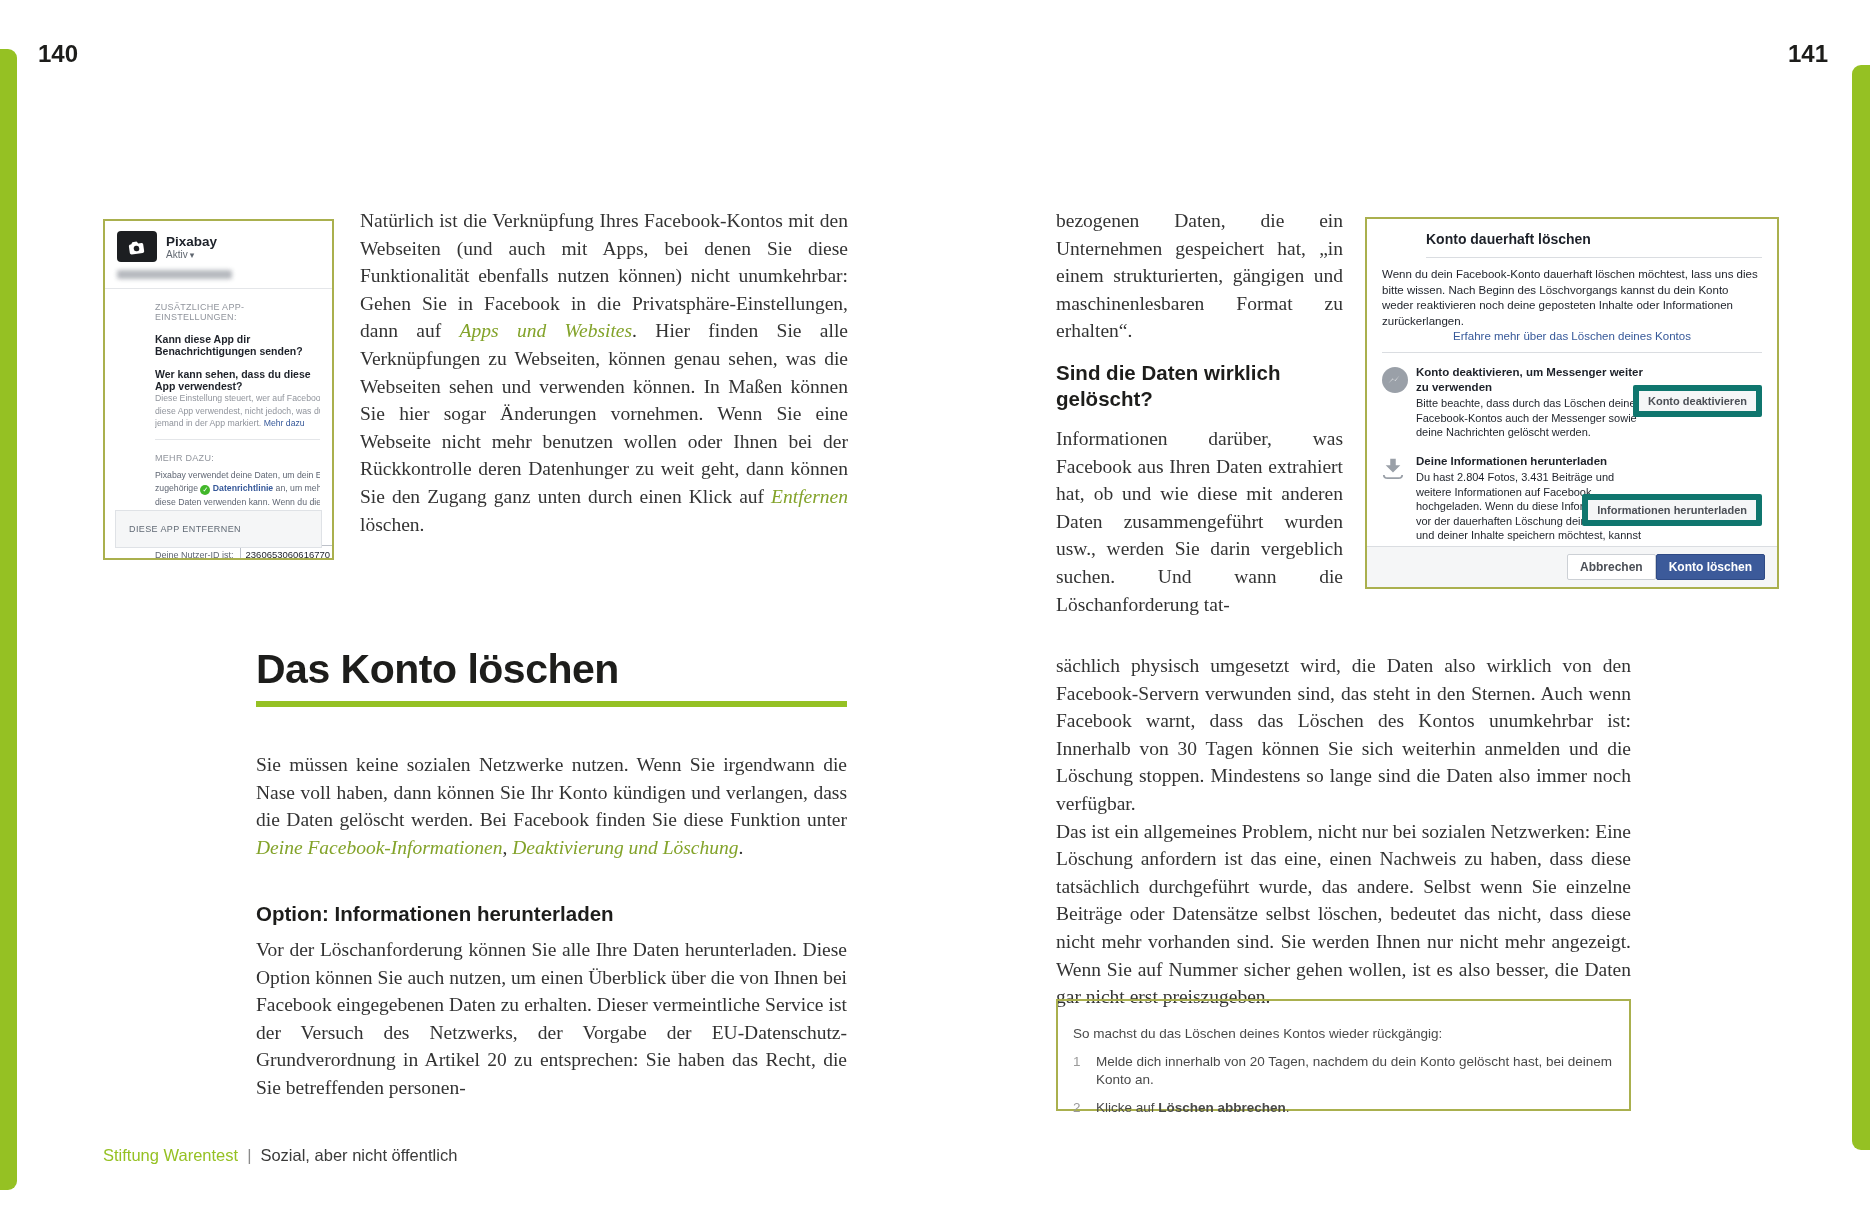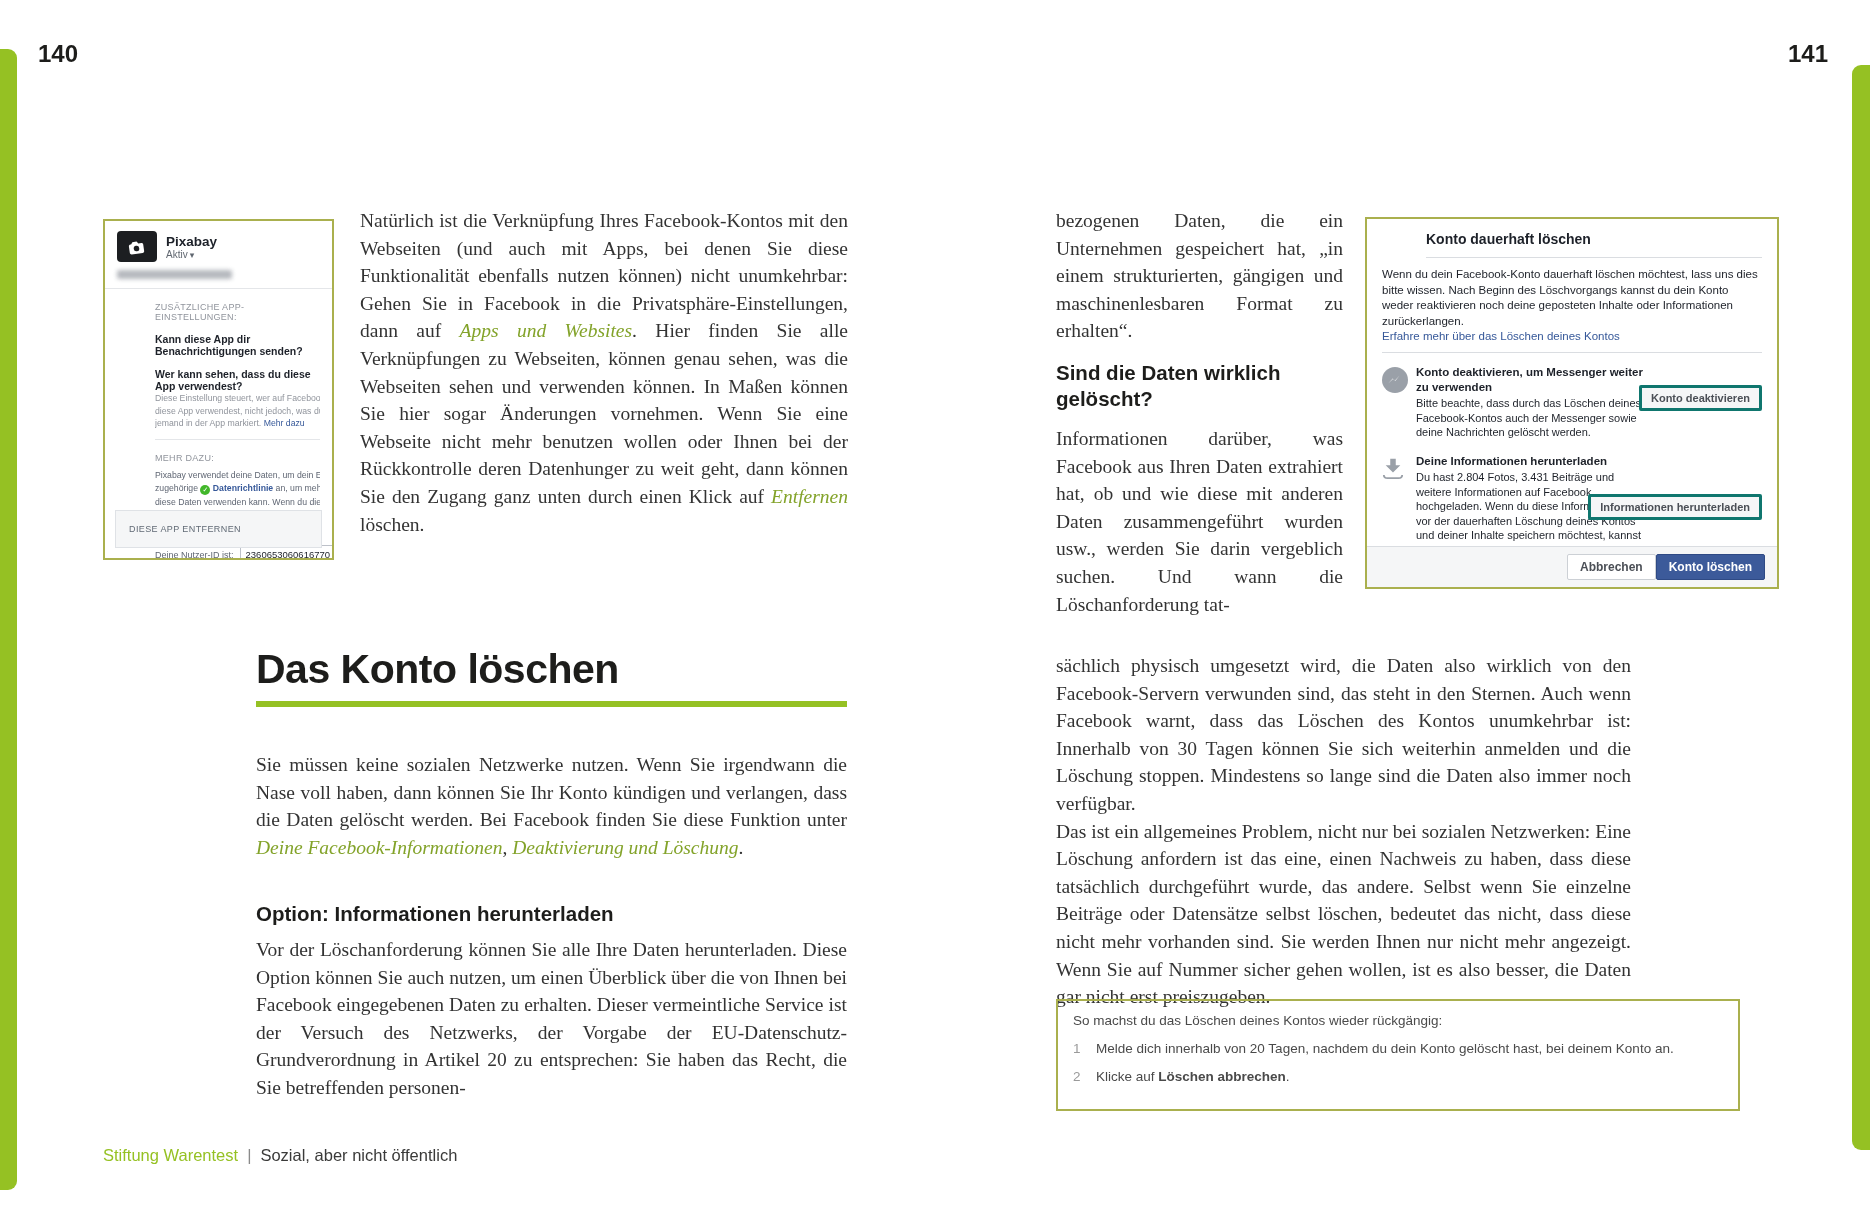--- a/index.html
+++ b/index.html
@@ -75,40 +75,40 @@
   .col-p2{position:absolute;left:1056px;top:425px;width:287px;}
   .full-p{position:absolute;left:1056px;top:652px;width:575px;}
   .full-p p{margin:0;}
 
   
   .dialog{position:absolute;left:1365px;top:217px;width:414px;height:372px;box-sizing:border-box;
           border:2px solid var(--screenshot-border);background:#fff;color:#1d2129;}
   .dlg-inner{padding:12px 15px 0;}
   .dlg-title{font-size:14px;font-weight:bold;padding-bottom:10px;border-bottom:1px solid #dadde1;margin-left:44px;}
   .dlg-intro{margin-top:9px;font-size:11.5px;line-height:15.5px;}
-  .dlg-link{display:block;font-size:11.5px;margin-top:1px;}
+  .dlg-link{display:block;font-size:11.5px;margin-top:1px;text-align:center;}
   .dlg-div{border-top:1px solid #dadde1;margin-top:10px;}
   .sect{position:relative;margin-top:12px;padding-left:34px;min-height:50px;}
   .sect-icon{position:absolute;left:0;top:2px;}
   .sect-title{font-size:11.5px;font-weight:bold;line-height:14.5px;width:240px;}
   .sect-body{font-size:11px;line-height:14.5px;width:228px;margin-top:2px;}
-  .sect-btn{position:absolute;right:0;background:#f5f6f7;border:3px solid #0f766e;border-radius:2px;
+  .sect-btn{position:absolute;right:0;background:#f5f6f7;border:6px solid #0f766e;border-radius:2px;
             font-size:11px;font-weight:bold;color:#4b4f56;padding:4px 9px;white-space:nowrap;cursor:pointer;}
   .sect-btn.b1{top:20px;} .sect-btn.b2{top:40px;}
   .dlg-footer{position:absolute;left:0;right:0;bottom:0;height:40px;background:#f5f6f7;
               border-top:1px solid #dadde1;display:flex;align-items:center;justify-content:flex-end;
               gap:0;padding-right:12px;}
   .btn-cancel{background:#fff;border:1px solid #ccd0d5;border-radius:2px;color:#4b4f56;font-weight:bold;
               font-size:12px;padding:5px 12px;cursor:pointer;}
   .btn-delete{background:var(--fb-button-blue);border:1px solid #2f4a85;border-radius:2px;color:#fff;
               font-weight:bold;font-size:12px;padding:5px 12px;cursor:pointer;}
 
   
-  .tipbox{position:absolute;left:1056px;top:999px;width:684px;height:112px;box-sizing:border-box;
-          border:2px solid var(--screenshot-border);padding:11px 15px;color:#4a4a4a;}
+  .tipbox{position:absolute;left:1056px;top:999px;width:575px;height:112px;box-sizing:border-box;
+          border:2px solid var(--screenshot-border);padding:24px 15px;color:#4a4a4a;}
   .tip-title{font-size:13.5px;line-height:18px;}
   .tip-item{display:grid;grid-template-columns:17px 1fr;gap:0 6px;margin-top:10px;
             font-size:13.5px;line-height:18px;}
   .tip-num{color:#9a9a9a;text-align:left;}
 </style>
 </head>
 <body>
 
 <div class="page">
 

